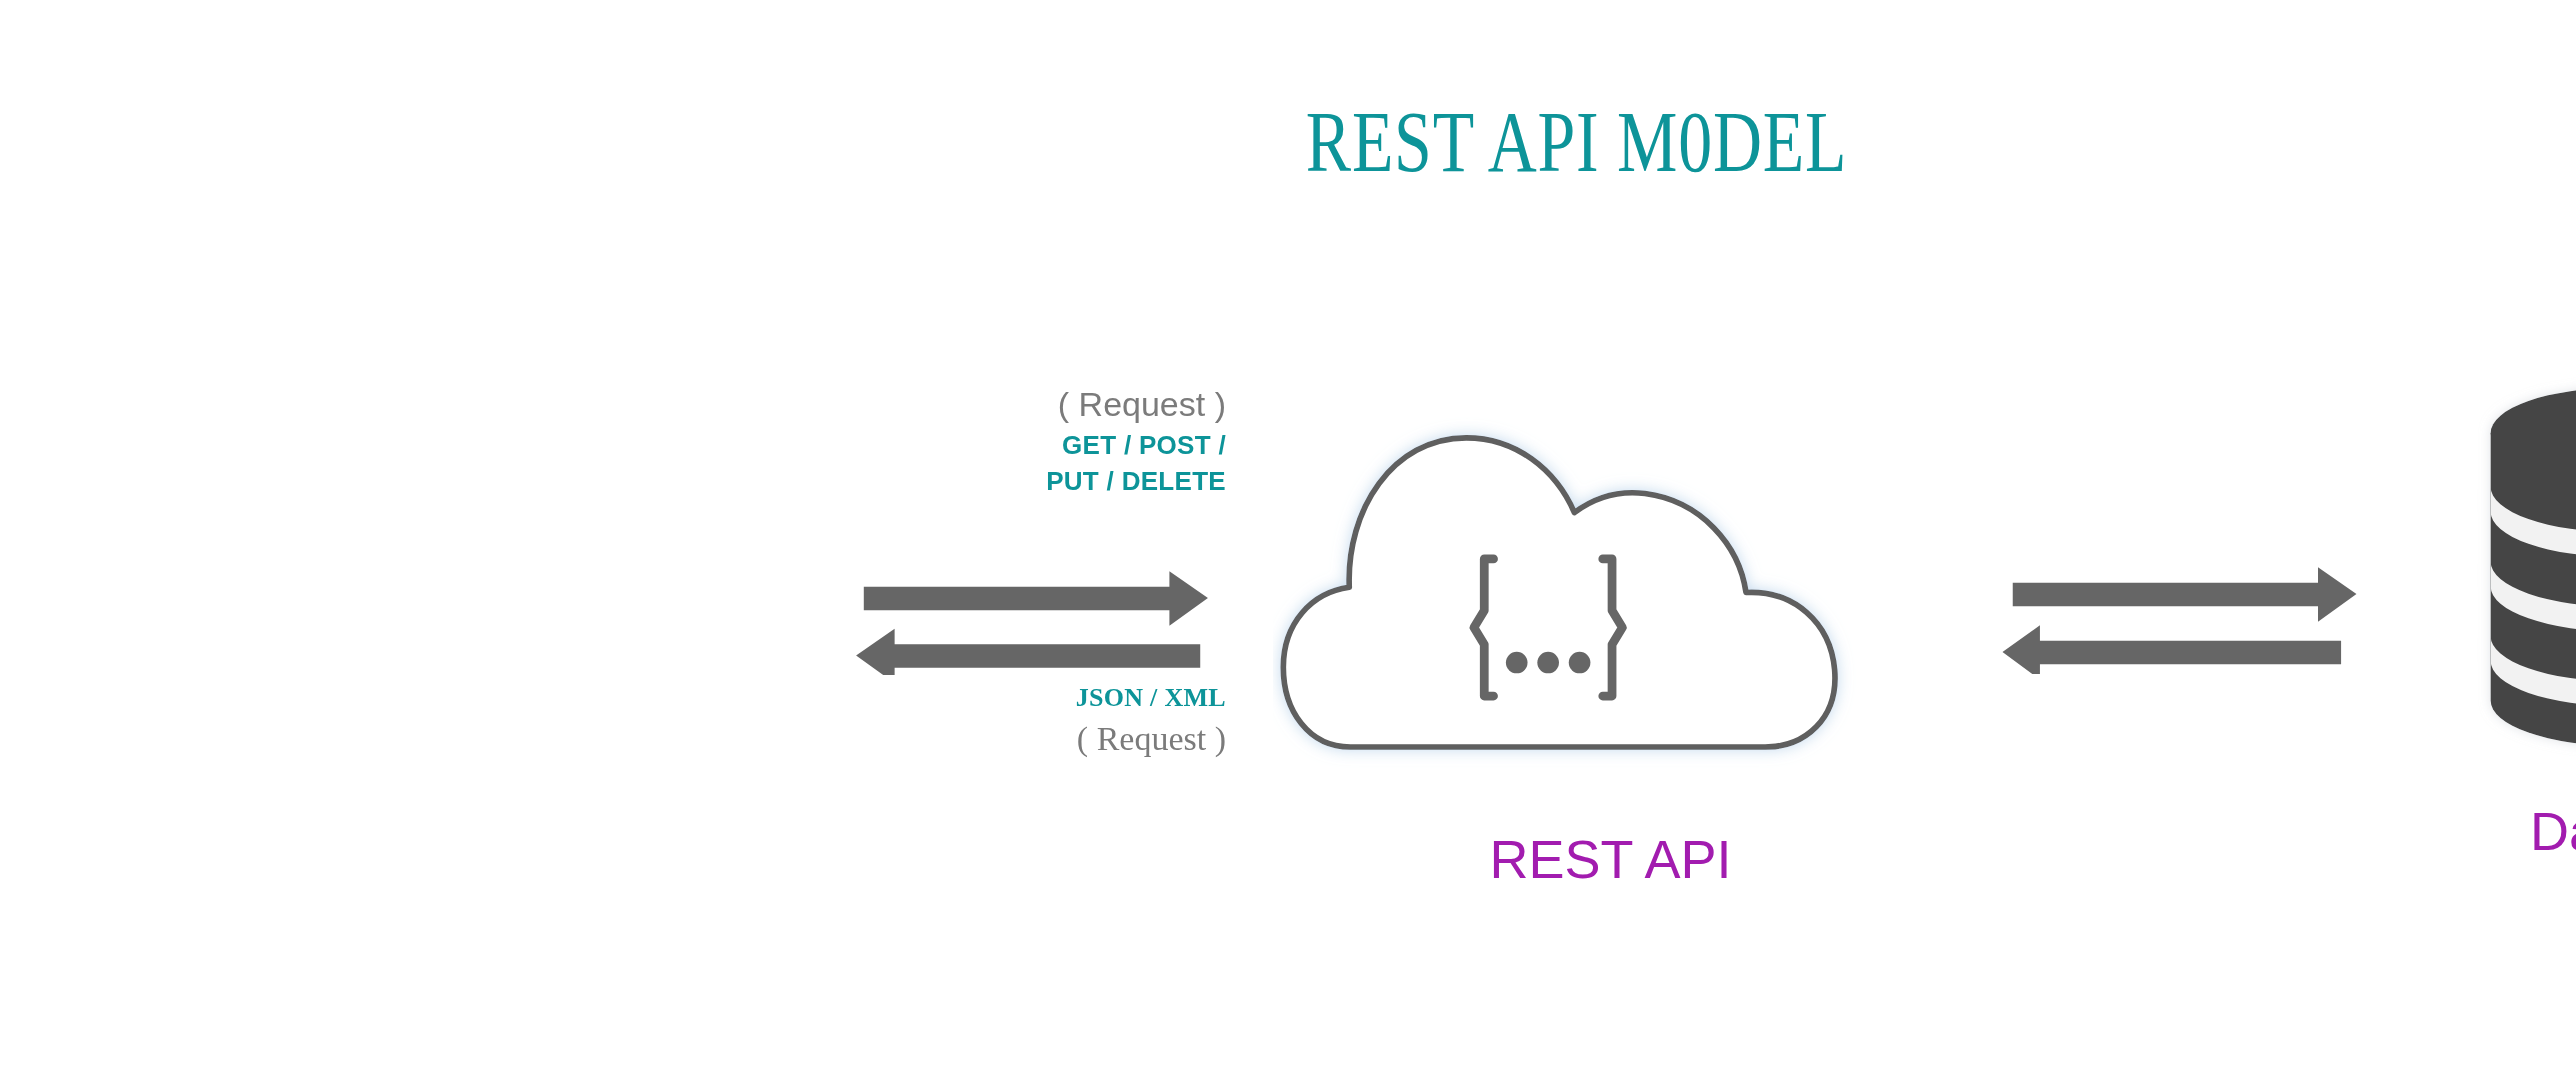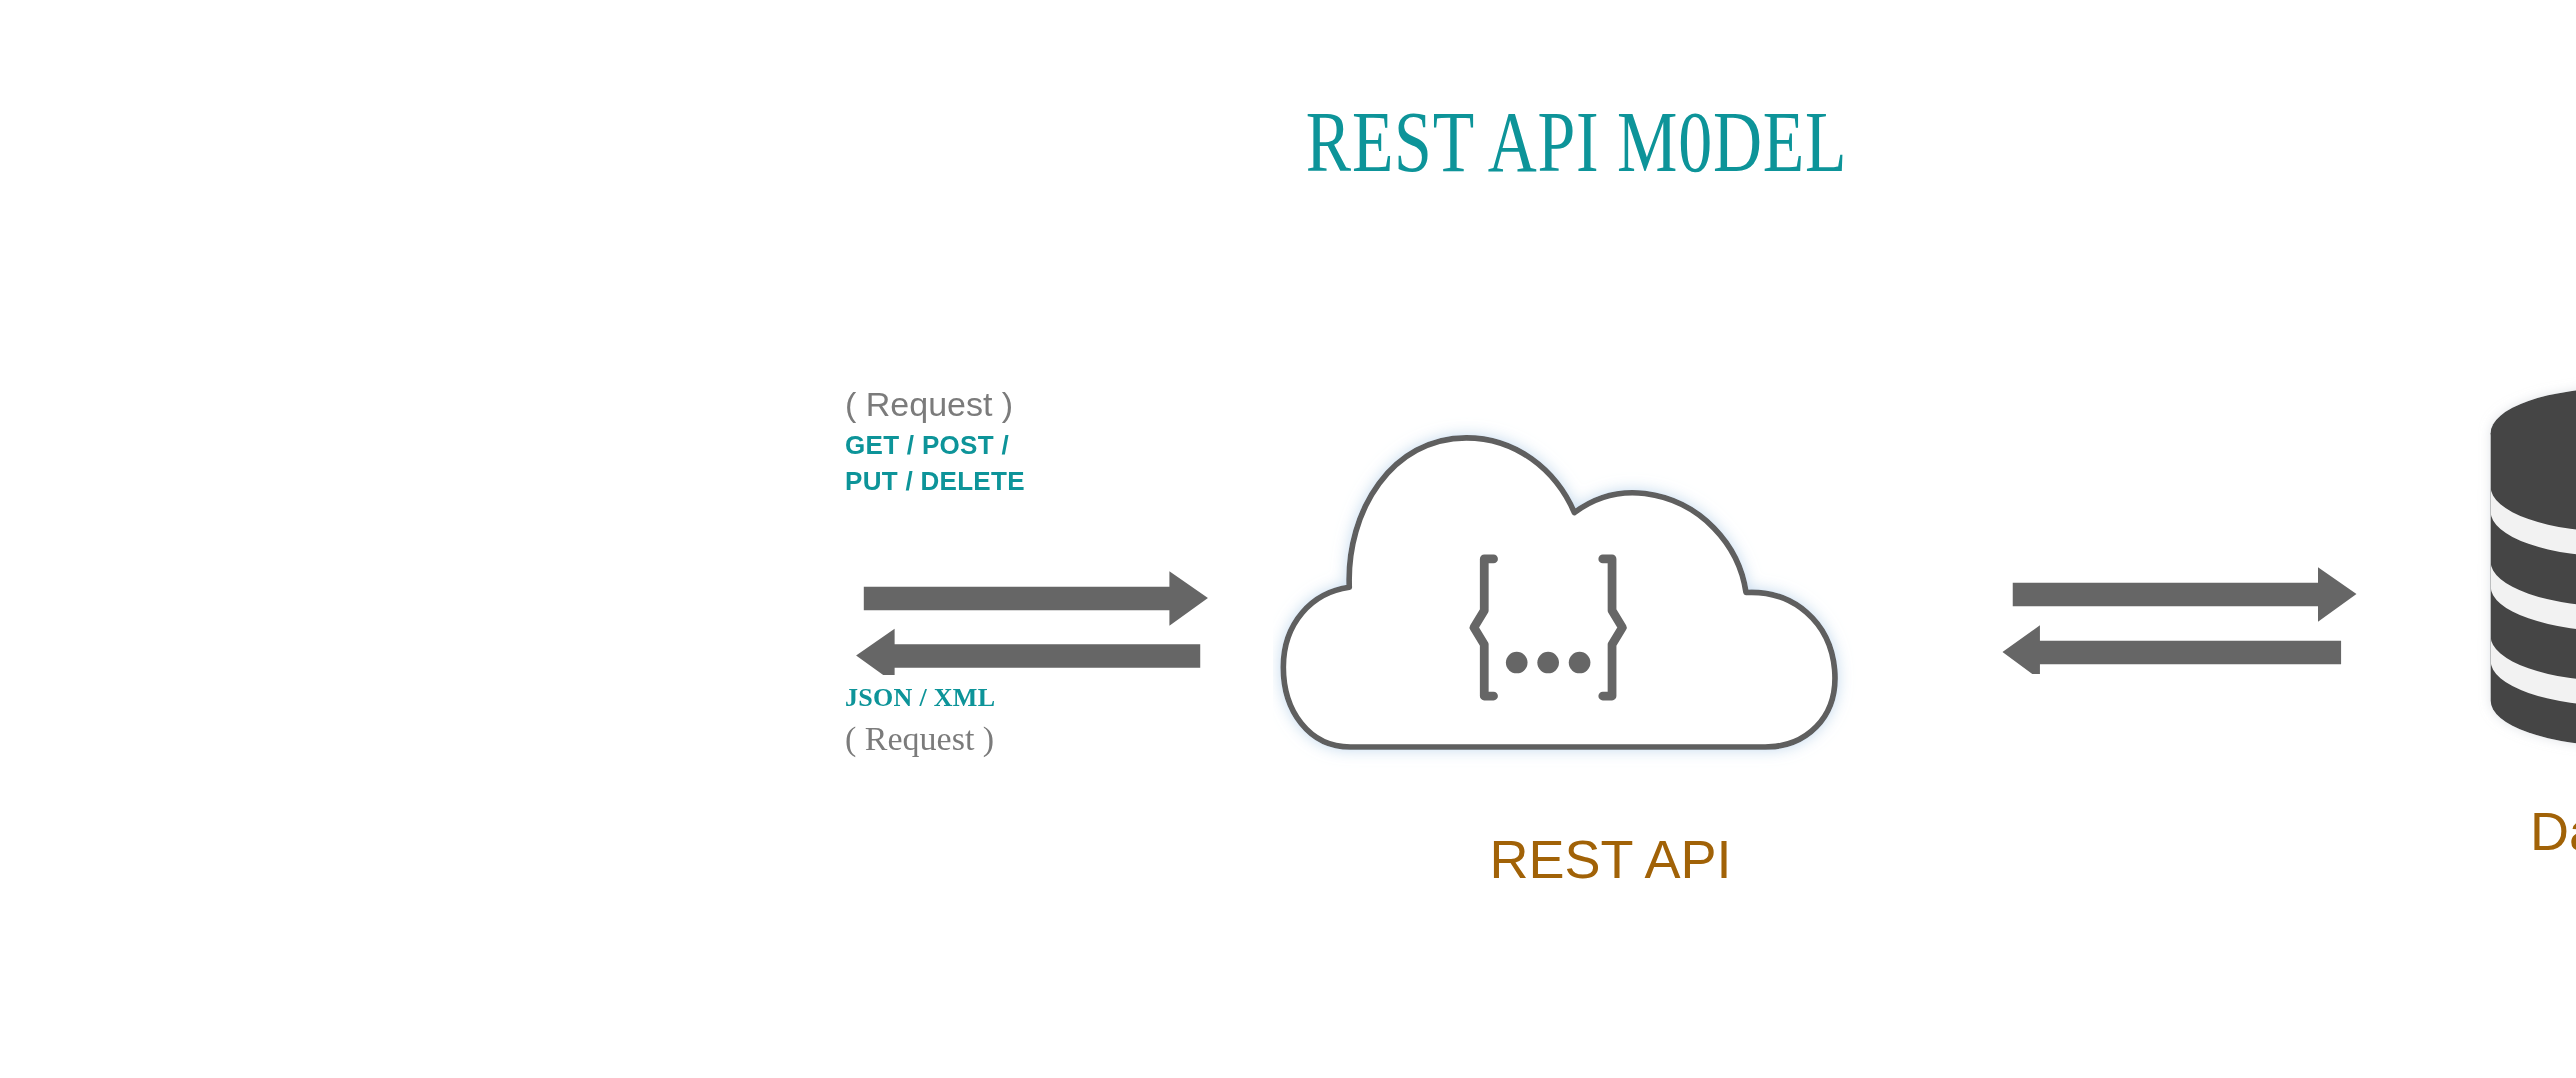--- a/index.html
+++ b/index.html
@@ -28,21 +28,21 @@
     line-height:1;
   }
 
   
   .node{position:absolute;}
   .node-label{
     position:absolute;
     width:100%;
     text-align:center;
     font-size:54px;
-    color:#a16207;
+    color:#a21caf;
     white-space:nowrap;
     line-height:1;
   }
 
   
   #client-node{left:118px; top:402px; width:629px; height:371px;}
   .laptop-shadow{
     position:absolute;left:31px;top:20.6px;width:567px;height:361px;
     border-radius:31px;
     box-shadow:0 0 31px 9.3px rgba(120,130,140,0.10);
@@ -72,21 +72,21 @@
 
   
   #database-node{left:2468px; top:376px; width:355px; height:397px;}
   #database-node svg{position:absolute;left:0;top:0;}
 
   
   .arrow-group{position:absolute;}
   .arrow-group svg{position:absolute;left:0;top:0;}
 
   
-  .msg-block{position:absolute;width:381px;text-align:left;}
+  .msg-block{position:absolute;width:381px;text-align:right;}
   .msg-paren{
     font-size:34px;color:#7b7b7b;line-height:1.38;white-space:nowrap;
   }
   .msg-verb{
     font-size:26px;font-weight:bold;color:#0d9499;line-height:1.38;
     white-space:nowrap;letter-spacing:0.3px;
   }
   #request-labels{left:845px; top:381px;}
   #response-labels{left:845px; top:680px;font-family:Liberation Serif, serif;}
 </style>

